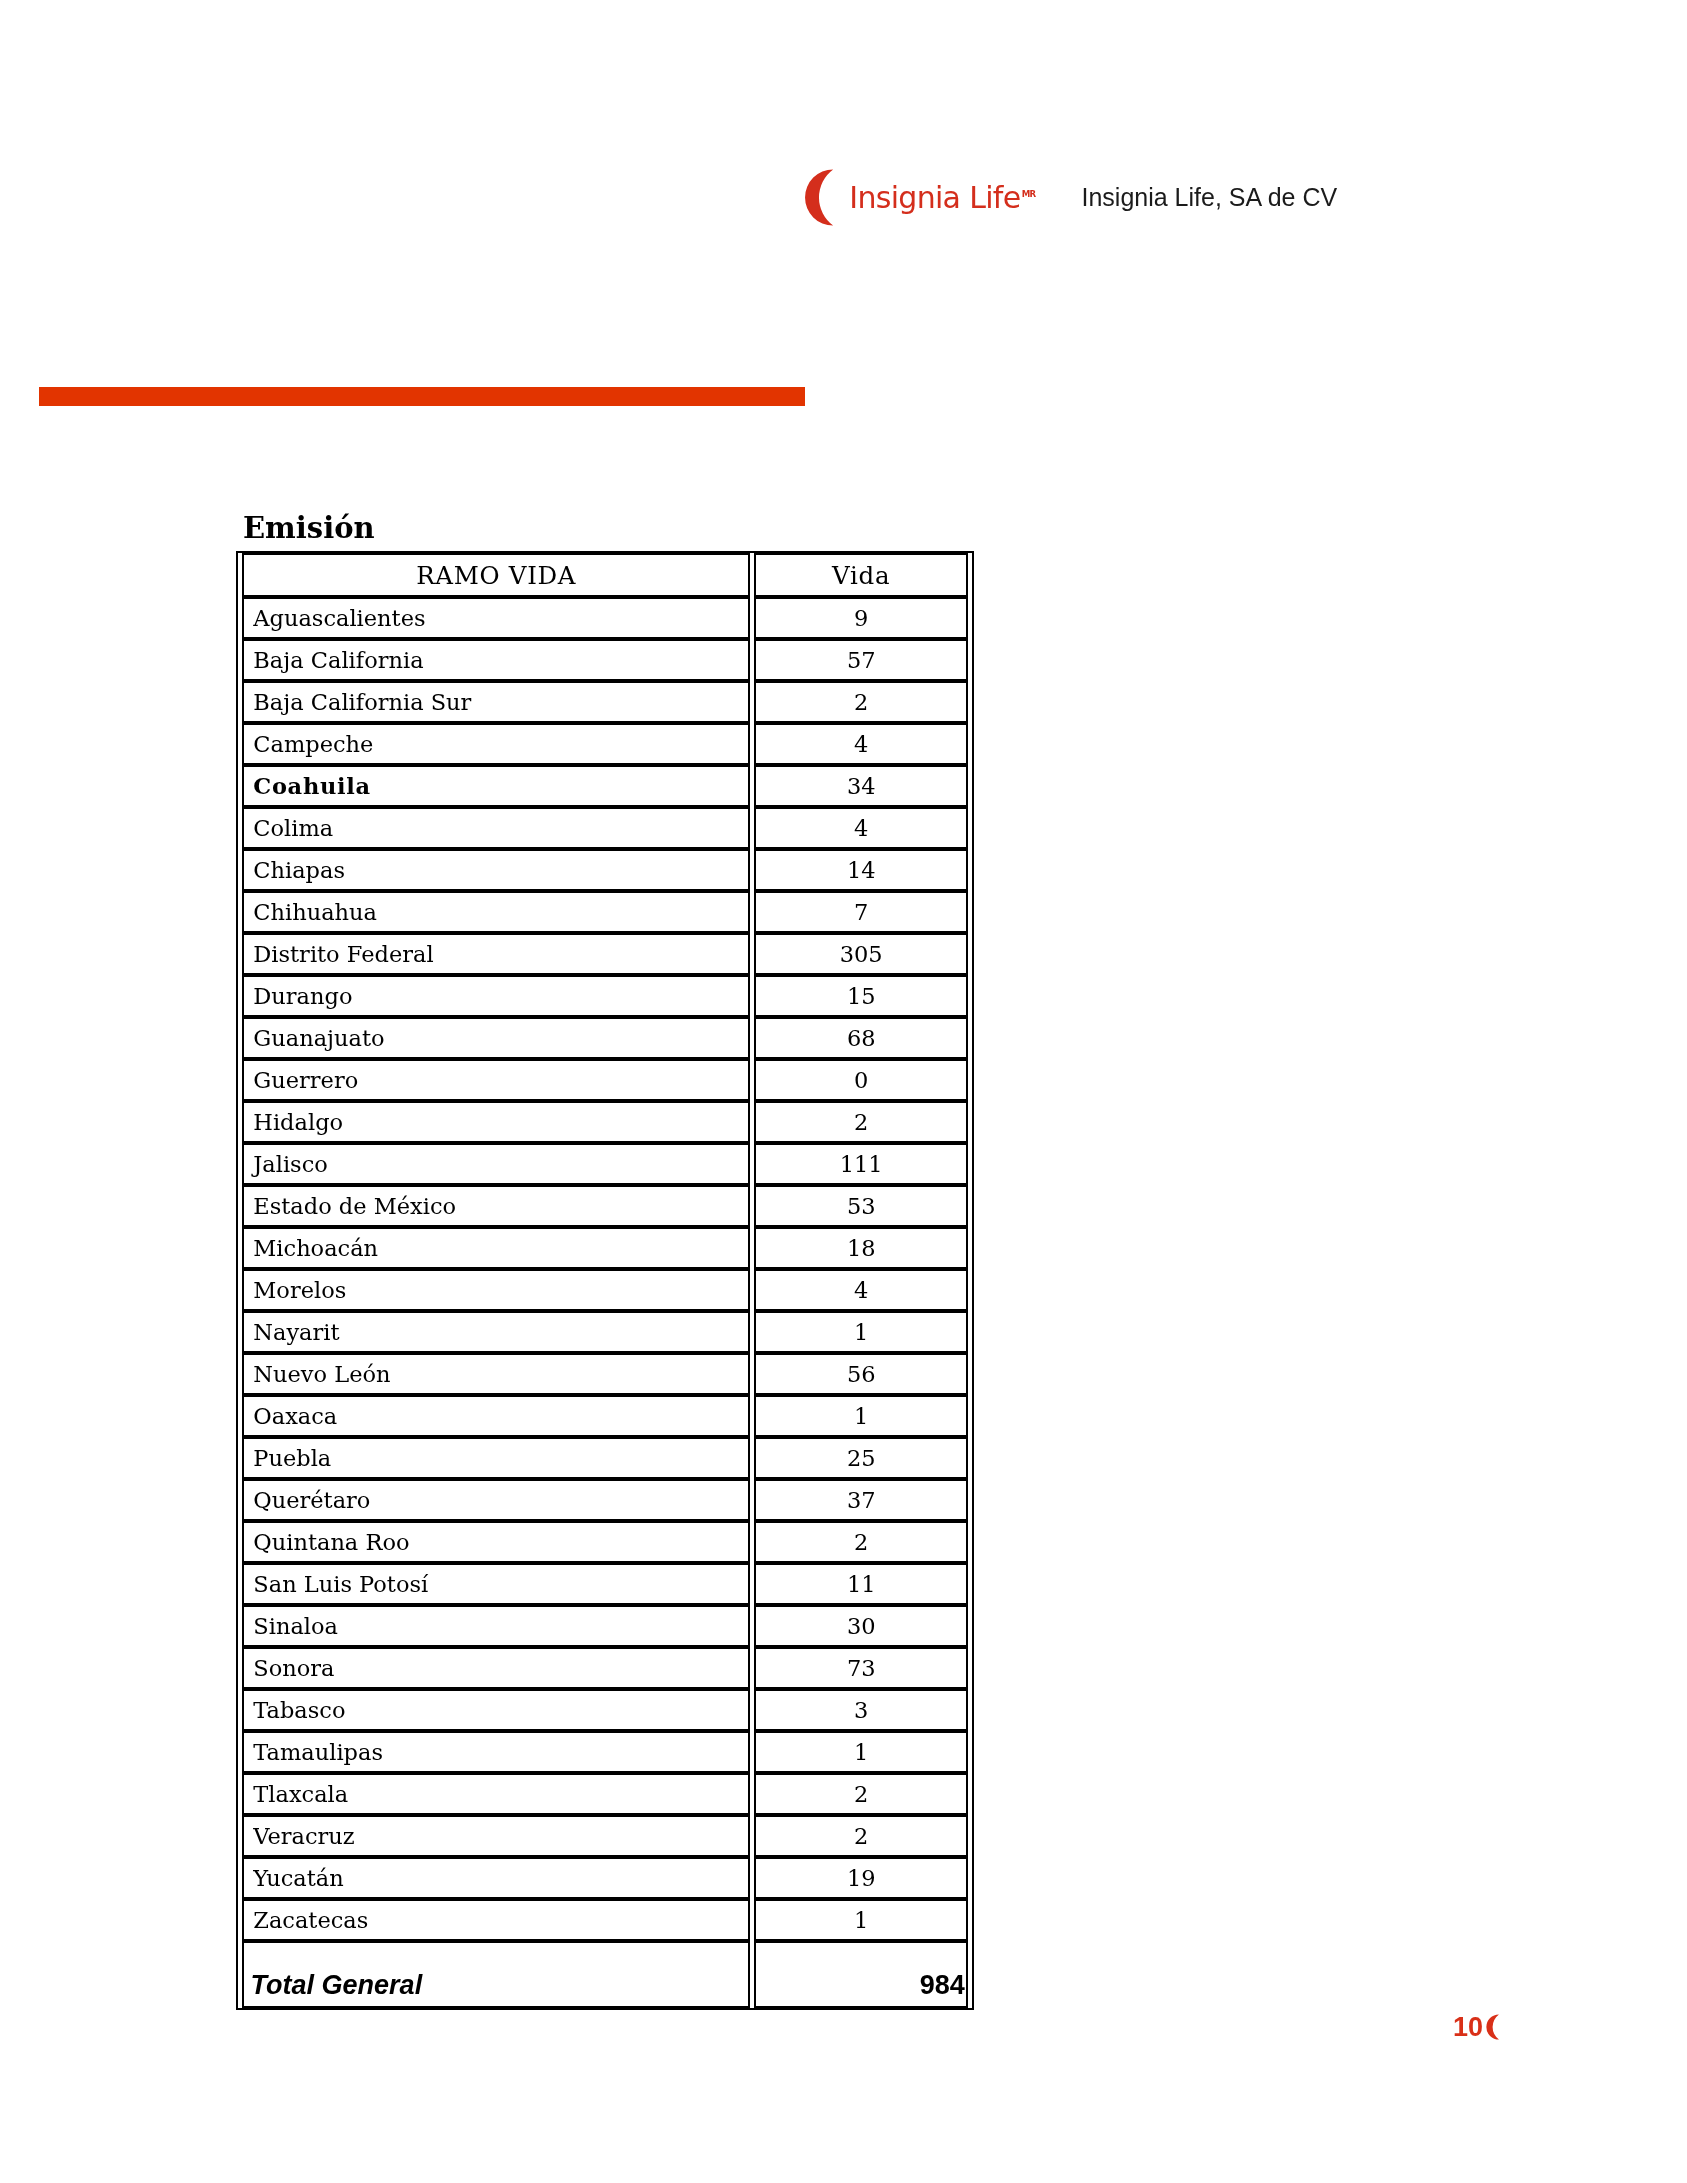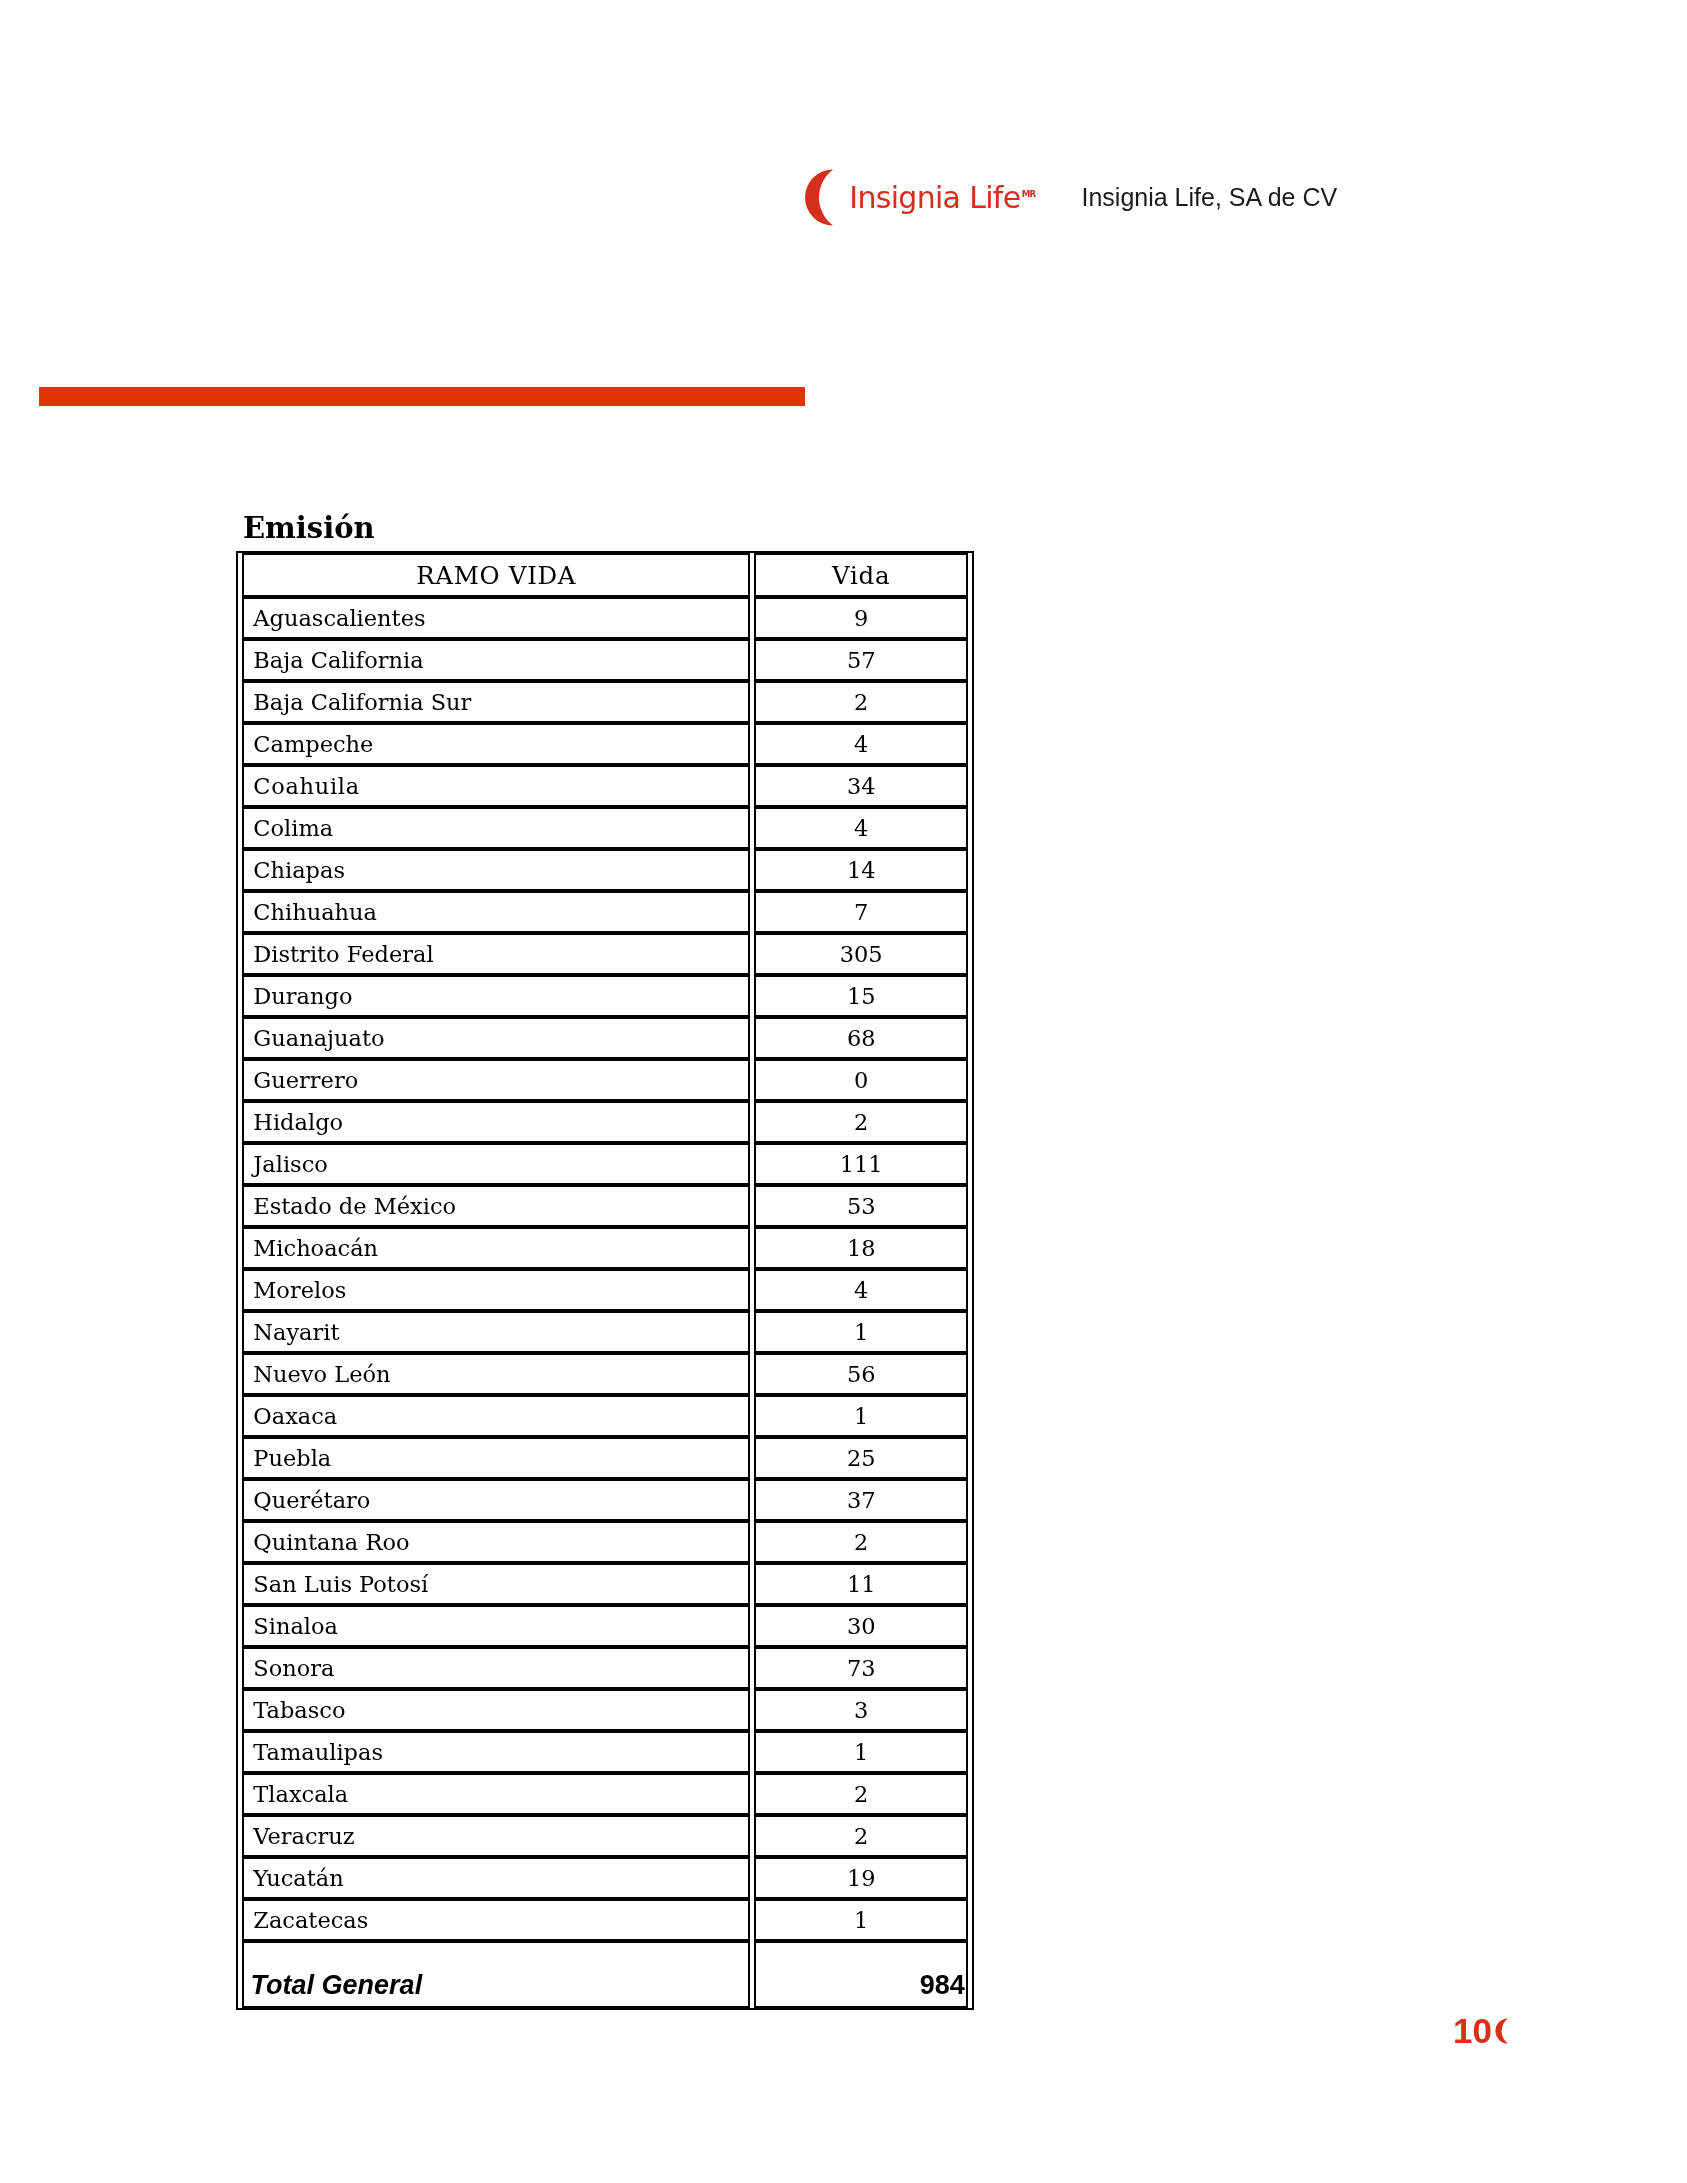--- a/index.html
+++ b/index.html
@@ -97,21 +97,21 @@
     letter-spacing: 0.7px;
     vertical-align: middle;
   }
   td.state-cell {
     height: 36px;
     font-size: 22.5px;
     text-align: left;
     padding-left: 9.3px;
     vertical-align: middle;
   }
-  td.state-cell.bold { font-weight: normal; letter-spacing: 0.7px; }
+  td.state-cell.bold { font-weight: bold; letter-spacing: 0.7px; }
   td.value-cell {
     height: 36px;
     font-size: 22.5px;
     text-align: center;
     vertical-align: middle;
   }
   tr.total-row td {
     height: 57px;
     vertical-align: bottom;
     font-family: "Liberation Sans", sans-serif;
@@ -124,21 +124,21 @@
 
   
   .page-footer {
     position: absolute;
     left: 1453px;
     top: 2011px;
     display: flex;
     align-items: center;
   }
   .page-number {
-    font-size: 35px;
+    font-size: 27px;
     font-weight: bold;
     color: #d93018;
   }
   .footer-crescent { width: 17px; height: 32px; margin-left: 2px; }
 </style>
 </head>
 <body>
 
 <div class="page">
 

